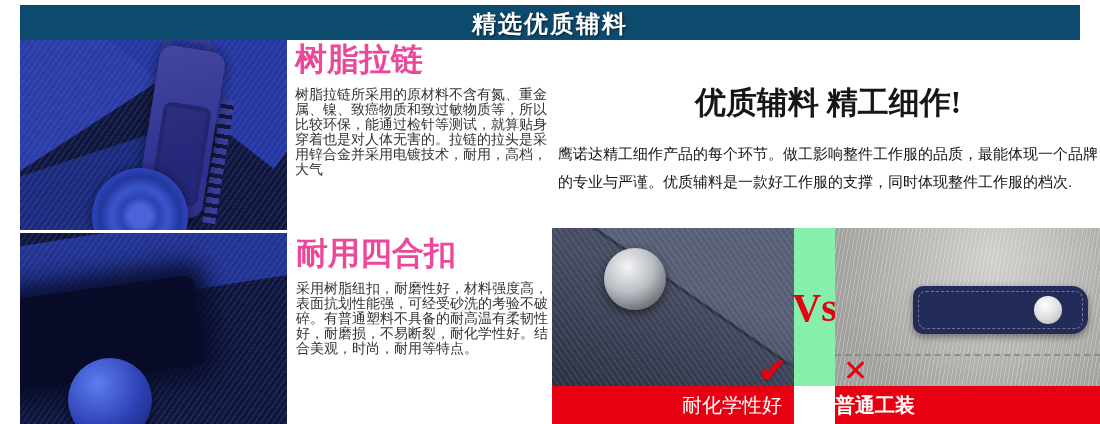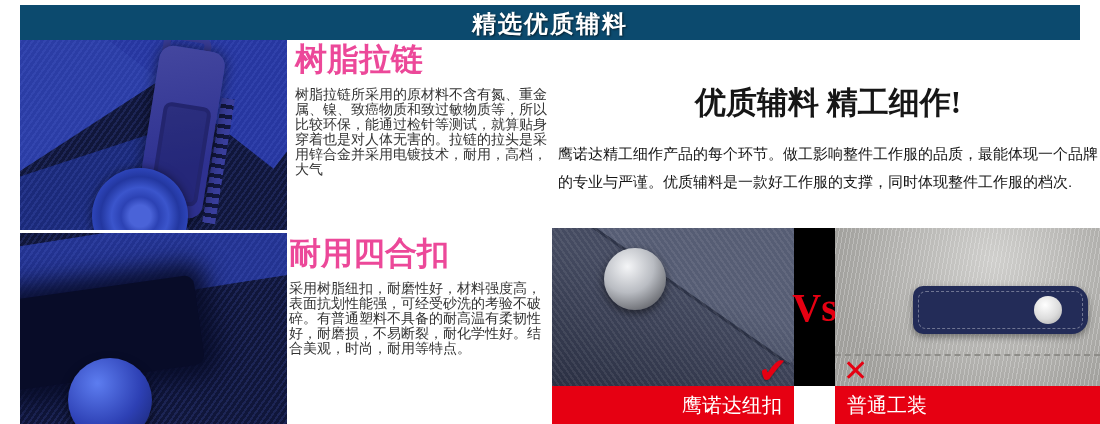--- a/index.html
+++ b/index.html
@@ -38,21 +38,21 @@
               transform:rotate(-9deg);}
   .dark-pocket{position:absolute;left:-20px;top:55px;width:200px;height:90px;background:#080c28;
               transform:rotate(-8deg);border-radius:10px;box-shadow:0 0 22px 14px rgba(8,12,40,.9);}
   .blue-dome{position:absolute;left:48px;bottom:-18px;width:84px;height:84px;border-radius:50%;
               background:radial-gradient(circle at 35% 30%,#5d7df0,#2d40b4 55%,#18246e 95%);
               box-shadow:0 4px 10px rgba(0,0,0,.6);}
 
   
   .feature{position:absolute;width:252px;}
   .feature-1{left:295px;top:42px;}
-  .feature-2{left:289px;top:236px;}
+  .feature-2{left:296px;top:236px;}
   .feature-heading{margin:0 0 10px 0;color:#ec4899;font-size:32px;font-weight:bold;line-height:1.1;}
   .feature-body{margin:0;color:#333333;font-size:14px;line-height:15px;text-align:justify;}
 
   
   .intro{position:absolute;left:558px;top:82px;width:540px;}
   .intro-heading{margin:0 0 16px 0;color:#161616;font-size:31px;font-weight:bold;
                  font-family:"Liberation Serif","DejaVu Serif",serif;text-align:center;}
   .intro-body{margin:0;color:#141414;font-size:15px;font-weight:normal;line-height:28px;}
 
   
@@ -75,26 +75,26 @@
                  radial-gradient(circle at 60% 20%,rgba(255,255,255,.35),rgba(0,0,0,.12) 80%);}
   .img-gray .stitch{position:absolute;left:0;right:0;bottom:30px;border-top:2px dashed #8d8c88;}
   .strap{position:absolute;right:12px;top:58px;width:175px;height:48px;background:#232c58;
       border-radius:10px 16px 16px 10px;box-shadow:0 3px 7px rgba(0,0,0,.4);}
   .strap::before{content:"";position:absolute;inset:5px;border:1px dashed rgba(255,255,255,.35);border-radius:8px;}
   .white-snap{position:absolute;right:26px;top:10px;width:28px;height:28px;border-radius:50%;
       background:radial-gradient(circle at 40% 32%,#ffffff,#dcdcdc 55%,#a8a8a8 100%);}
   .caption-bar{height:38px;background:#e60012;color:#ffffff;font-size:20px;line-height:38px;
       font-family:"Liberation Serif","DejaVu Serif",serif;}
   .caption-right{text-align:right;padding-right:12px;}
-  .caption-left{text-align:left;padding-left:12px;}
+  .caption-left{text-align:left;font-weight:bold;}
   .mark{position:absolute;color:#e60012;font-weight:bold;z-index:3;}
   .mark-check{right:6px;bottom:-6px;font-size:36px;text-shadow:0 1px 2px rgba(0,0,0,.35);}
   .mark-cross{left:8px;bottom:-2px;font-size:30px;}
   .vs{position:absolute;left:794px;top:228px;width:41px;height:158px;display:flex;
-      align-items:center;justify-content:center;background:#000000;}
+      align-items:center;justify-content:center;background:#86efac;}
   .vs-label{color:#e60012;font-size:40px;font-weight:bold;
       font-family:"Liberation Serif","DejaVu Serif",serif;}
 </style>
 </head>
 <body>
 
 <div class="page">
 
   <div class="banner">
     <span class="banner-title">精选优质辅料</span>
@@ -133,21 +133,21 @@
     <p class="intro-body">鹰诺达精工细作产品的每个环节。做工影响整件工作服的品质，最能体现一个品牌的专业与严谨。优质辅料是一款好工作服的支撑，同时体现整件工作服的档次.</p>
   </section>
 
   <figure class="compare-fig compare-left" style="margin:0">
     <div class="compare-img img-navy">
       <div class="flap"></div>
       <div class="tex"></div>
       <div class="metal-snap"></div>
       <span class="mark mark-check">✔</span>
     </div>
-    <figcaption class="caption-bar caption-right">鹰诺达纽扣</figcaption>
+    <figcaption class="caption-bar caption-right">耐化学性好</figcaption>
   </figure>
 
   <div class="vs">
     <span class="vs-label">Vs</span>
   </div>
 
   <figure class="compare-fig compare-right" style="margin:0">
     <div class="compare-img img-gray">
       <div class="tex"></div>
       <div class="stitch"></div>

